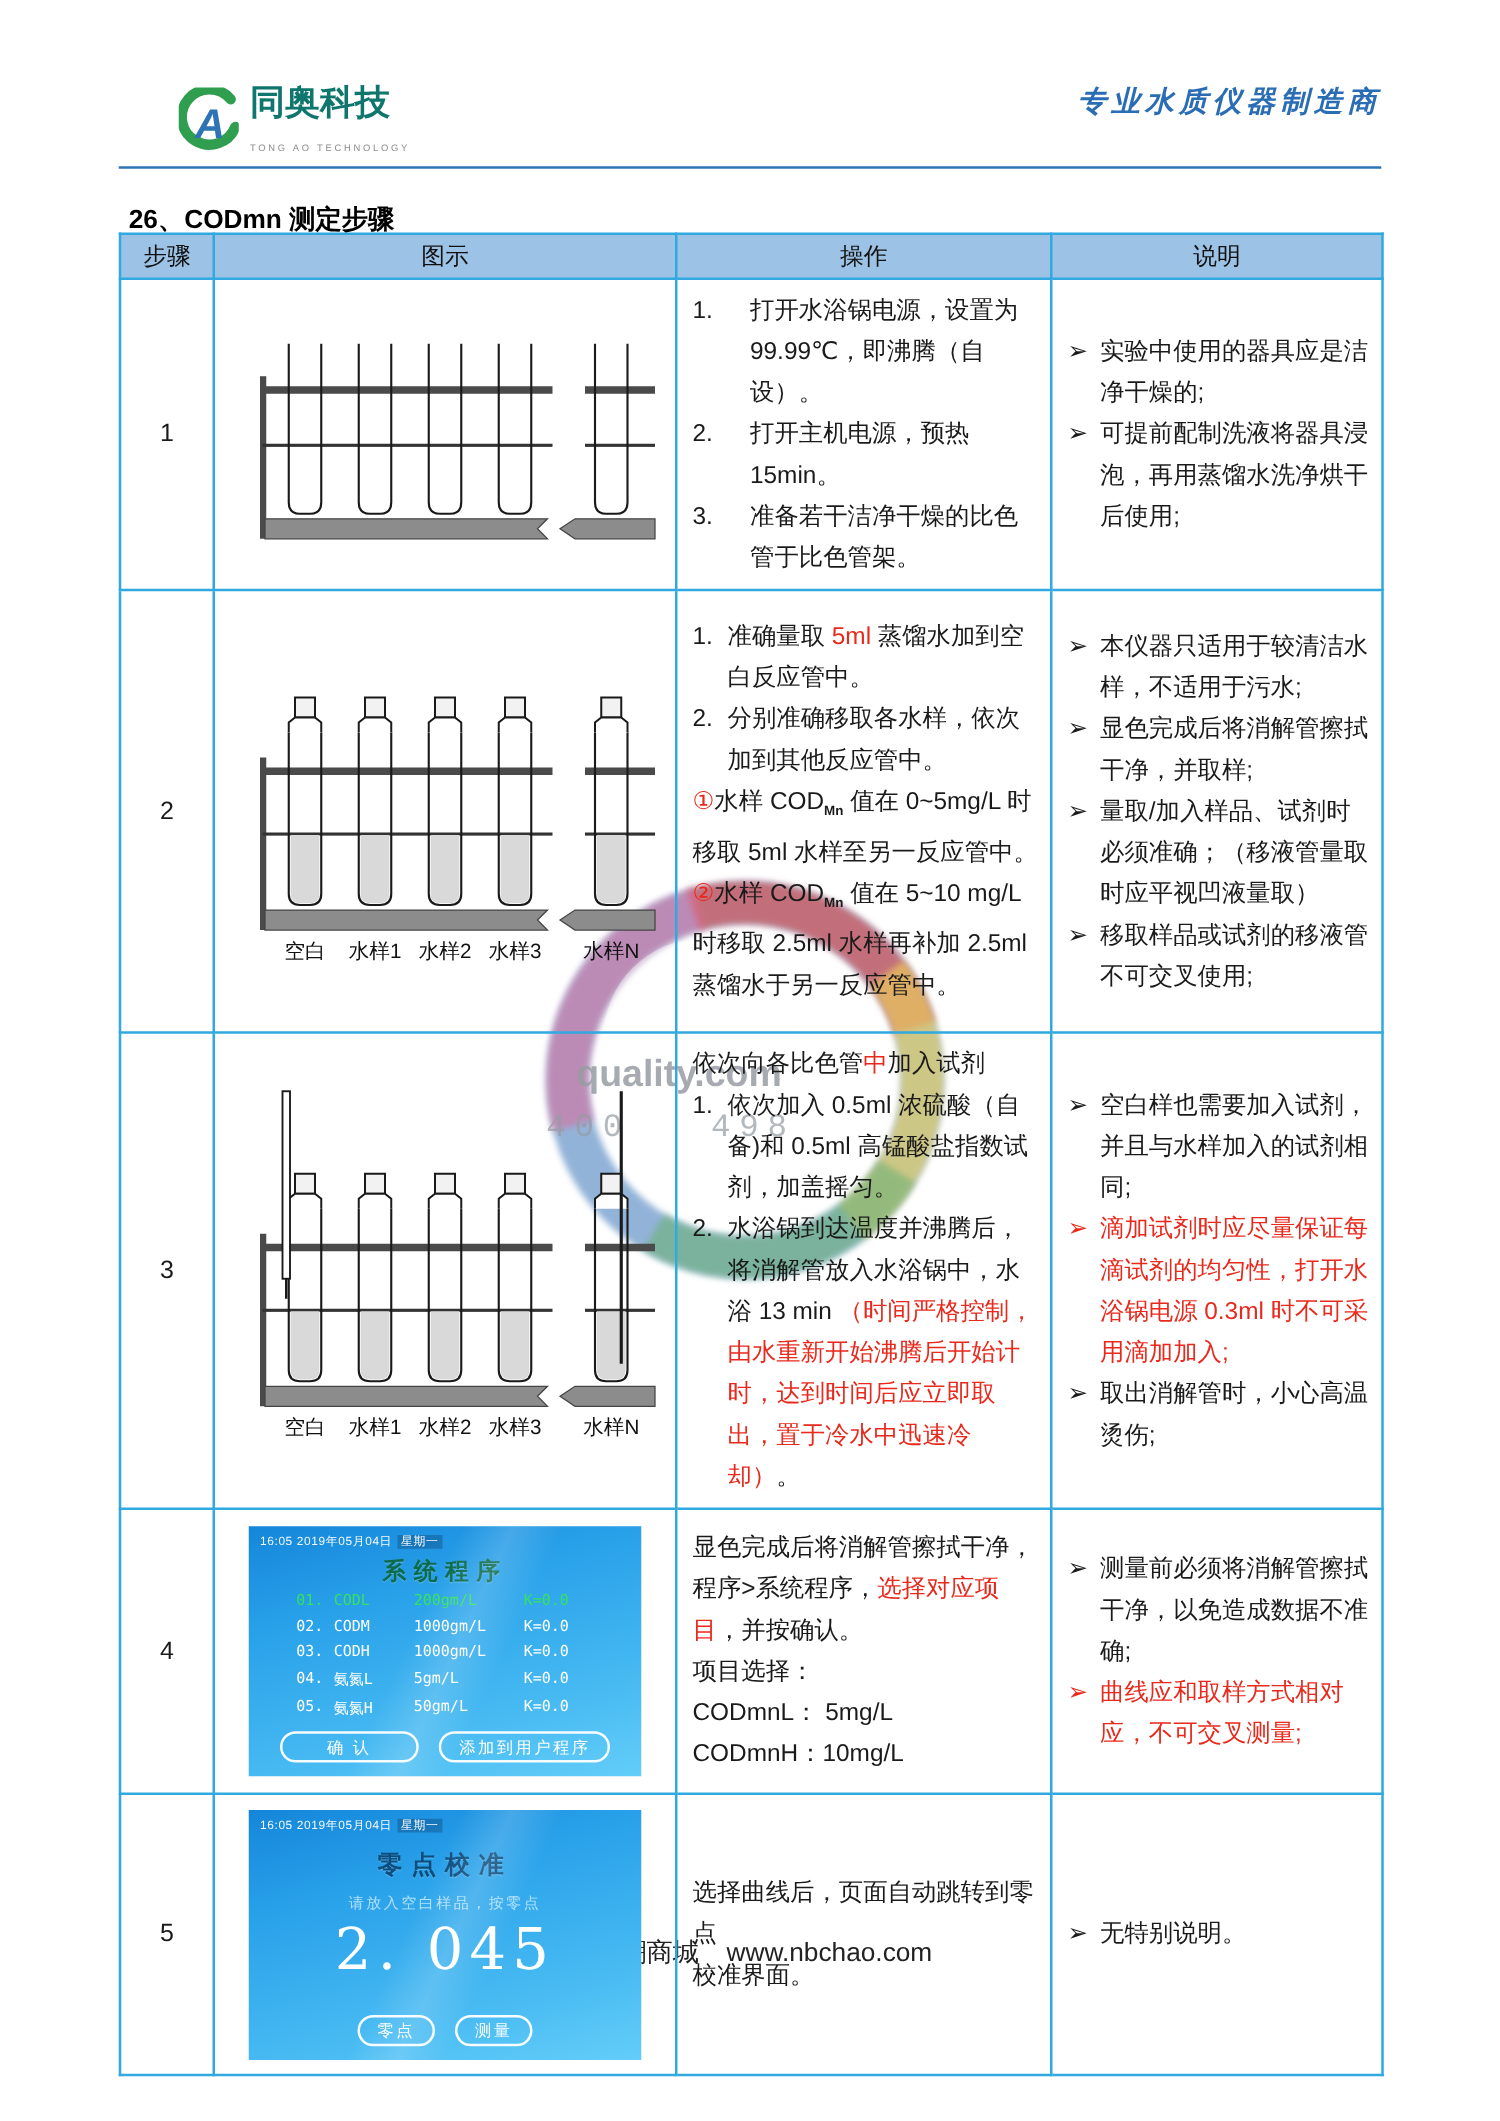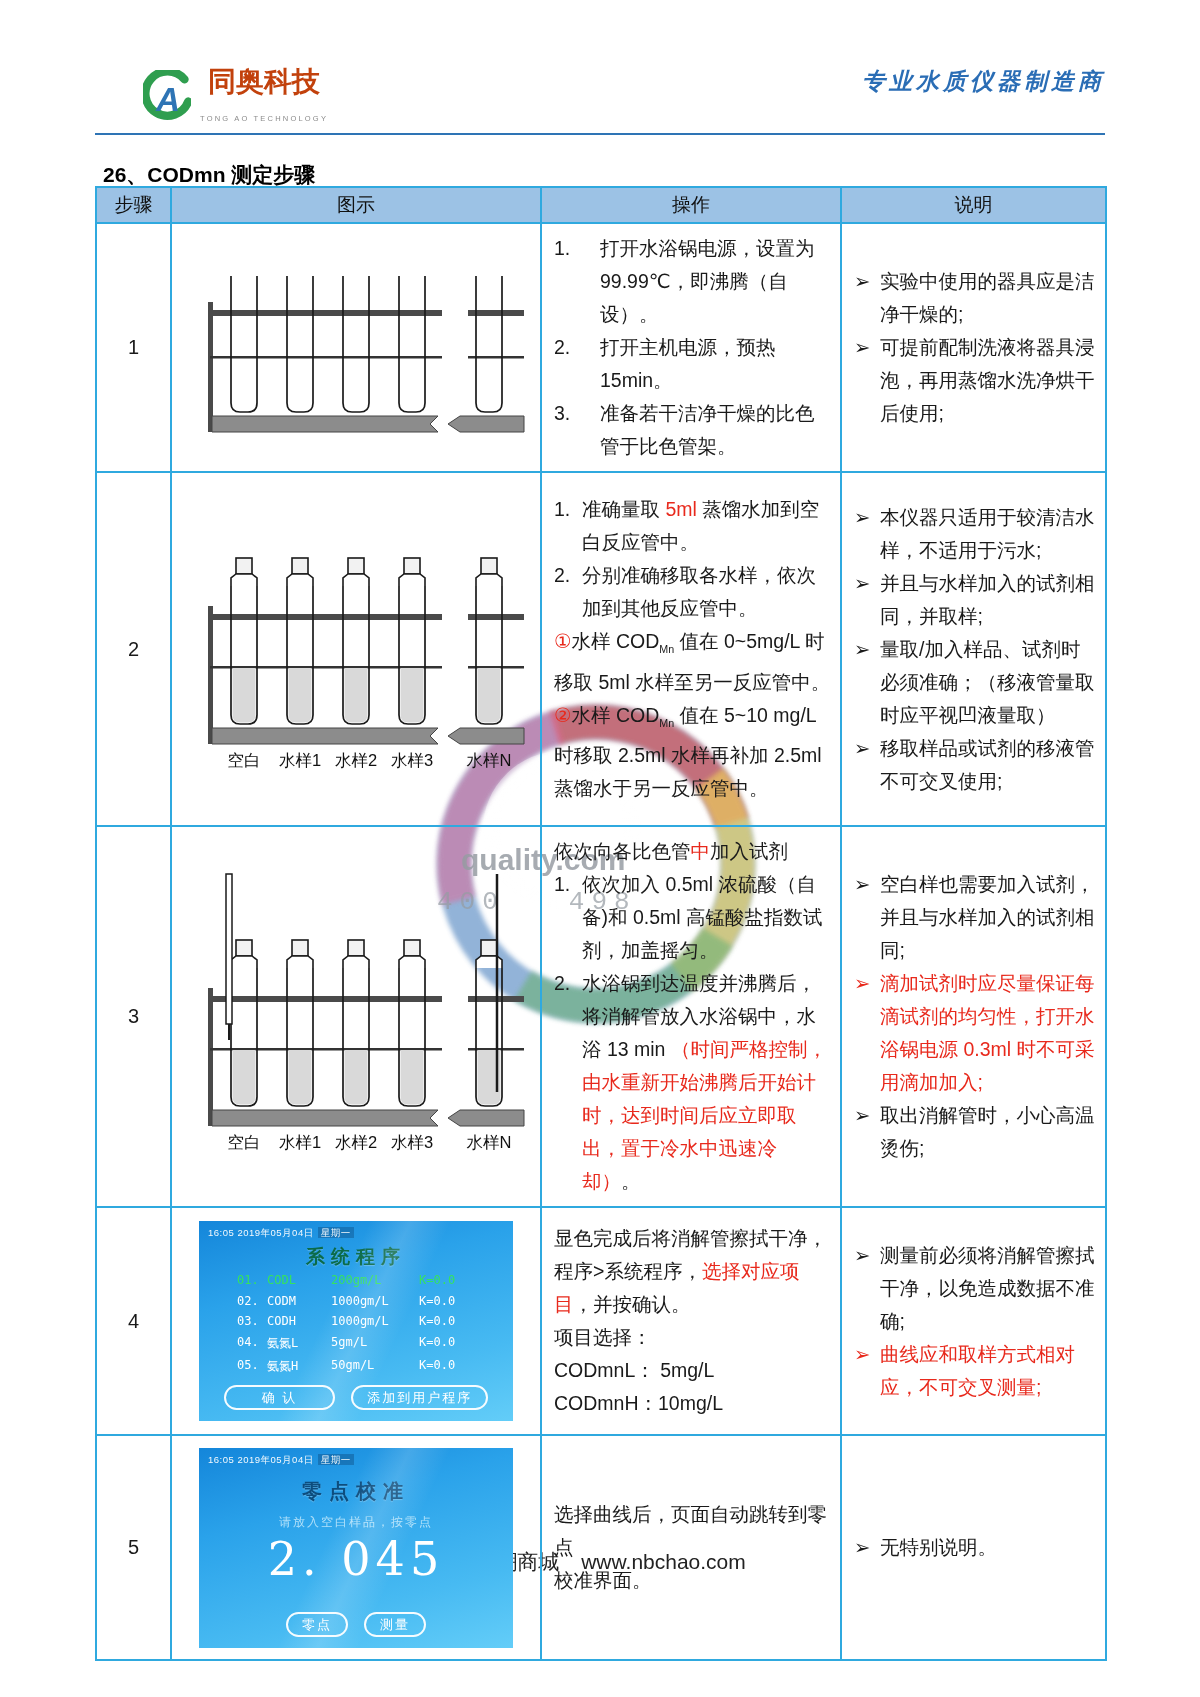--- a/index.html
+++ b/index.html
@@ -1,21 +1,21 @@
 <!DOCTYPE html>
 <html style="--tb: #2fa9df; --hdrbg: #9cc2e5; --red: #e8291c; --blue: #2e74b5; --grn: #35e25f;"><head>
 <meta charset="utf-8">
 <style>
   html,body{margin:0;padding:0;background:#f2f2f2;}
   #page{position:relative;width:1200px;height:1697px;margin:0 auto;background:#fff;
         font-family:"Liberation Sans","DejaVu Sans",sans-serif;color:#1a1a1a;overflow:hidden;}
   
   .hdr-logo{position:absolute;left:143px;top:68px;display:flex;align-items:center;gap:9px;}
   .logo-mark{width:48px;height:52px;}
-  .logo-name{font-size:28px;font-weight:bold;color:#c2410c;line-height:1;text-align:center;}
+  .logo-name{font-size:28px;font-weight:bold;color:#0f766e;line-height:1;}
   .logo-sub{font-size:7.5px;color:#8b8b8b;letter-spacing:2.2px;margin-top:18px;}
   .hdr-right{position:absolute;right:95px;top:66px;text-align:right;}
   .tagline-zh{font-family:"DejaVu Serif","Liberation Serif",serif;font-style:italic;font-weight:bold;
               font-size:23px;color:#2a6db5;letter-spacing:4px;}
   .tagline-en{font-style:italic;font-weight:bold;font-size:17px;color:#1f4e79;word-spacing:7px;margin-top:5px;}
   .divider{position:absolute;left:95px;top:133px;width:1010px;border-top:2.5px solid var(--blue,#2e74b5);}
   .page-title{position:absolute;left:103px;top:144px;font-size:21px;font-weight:bold;color:#000;}
   
   table.proc{position:absolute;left:95px;top:186px;width:1010px;border-collapse:collapse;table-layout:fixed;z-index:2;}
   .proc th{background:var(--hdrbg,#9cc2e5);border:2px solid var(--tb,#2fa9df);height:32px;
@@ -27,21 +27,21 @@
   td.notes{padding:8px 10px 8px 12px;font-size:19.5px;line-height:33px;}
   .para{display:flex;}
   .para .num{flex:0 0 28px;}
   .para.wide .num{flex:0 0 46px;}
   .para .ptxt{flex:1;}
   .red{color:var(--red,#e8291c);}
   .note{display:flex;}
   .note .mk{flex:0 0 26px;}
   .note .ntxt{flex:1;}
   .note.red{color:var(--red,#e8291c);}
-  sub{font-size:0.55em;}
+  sub{font-size:0.55em;font-weight:bold;}
   
   .screen{position:relative;width:314px;height:200px;margin:0 auto;text-align:left;color:#fff;overflow:hidden;
           background:linear-gradient(165deg,#1486da 0%,#2aa2ea 32%,#47baf2 72%,#63cdf8 100%);}
   .screen::after{content:"";position:absolute;inset:0;pointer-events:none;
           background:linear-gradient(115deg,transparent 42%,rgba(255,255,255,.16) 52%,transparent 62%);}
   .scr-status{position:absolute;top:6px;left:9px;font-size:9.5px;color:rgba(255,255,255,.95);letter-spacing:.5px;}
   .scr-week{background:rgba(10,60,110,.35);padding:0 3px;margin-left:4px;}
   .scr-title{position:absolute;left:0;width:100%;text-align:center;font-weight:bold;}
   .t-programs{top:23px;font-size:19px;letter-spacing:6px;color:#0b6b4a;text-shadow:0 1px 1px rgba(255,255,255,.25);}
   .t-zero{top:30px;font-size:20px;letter-spacing:7px;color:#0d4d7e;text-shadow:0 1px 1px rgba(255,255,255,.25);}
@@ -207,21 +207,21 @@
               <span class="ptxt"><span class="red">①</span><span>水样 COD</span><sub>Mn</sub><span> 值在 0~5mg/L 时移取 5ml 水样至另一反应管中。</span><span class="red">②</span><span>水样 COD</span><sub>Mn</sub><span> 值在 5~10 mg/L 时移取 2.5ml 水样再补加 2.5ml 蒸馏水于另一反应管中。</span></span>
             </div>
           </td>
           <td class="notes">
             <div class="note">
               <span class="mk">➢</span>
               <span class="ntxt"><span>本仪器只适用于较清洁水样，不适用于污水;</span></span>
             </div>
             <div class="note">
               <span class="mk">➢</span>
-              <span class="ntxt"><span>并且与水样加入的试剂相同，并取样;</span></span>
+              <span class="ntxt"><span>显色完成后将消解管擦拭干净，并取样;</span></span>
             </div>
             <div class="note">
               <span class="mk">➢</span>
               <span class="ntxt"><span>量取/加入样品、试剂时必须准确；（移液管量取时应平视凹液量取）</span></span>
             </div>
             <div class="note">
               <span class="mk">➢</span>
               <span class="ntxt"><span>移取样品或试剂的移液管不可交叉使用;</span></span>
             </div>
           </td>

